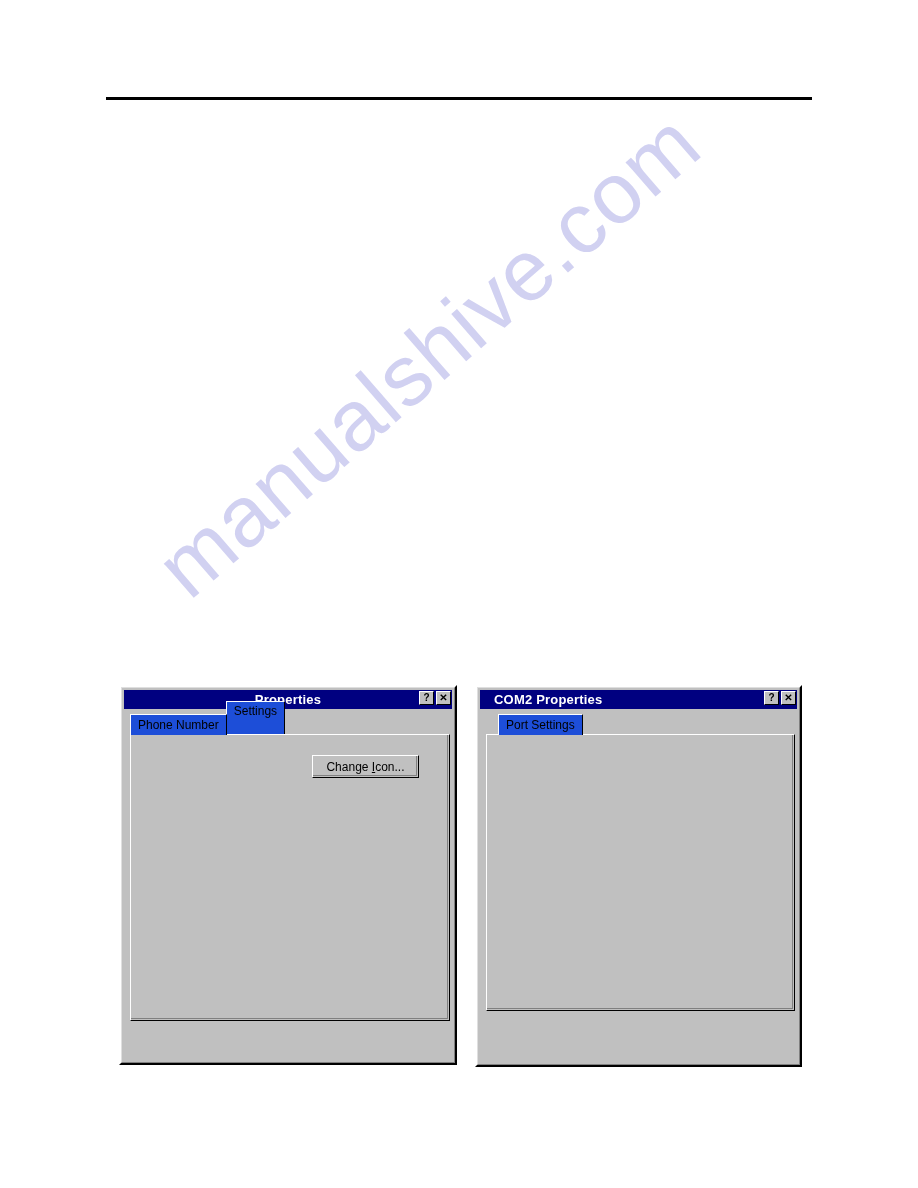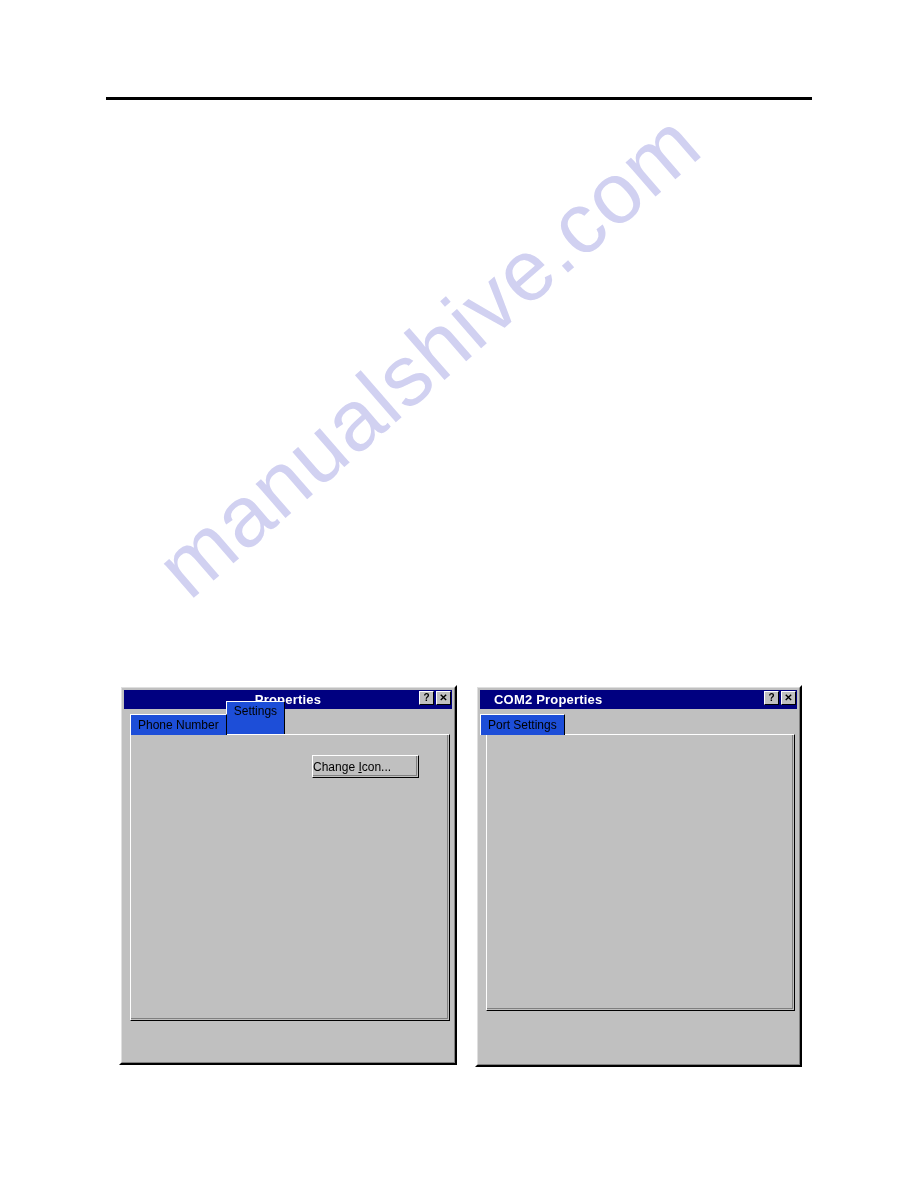--- a/index.html
+++ b/index.html
@@ -179,21 +179,21 @@
     background: #c0c0c0;
     border-top: 1px solid #ffffff;
     border-left: 1px solid #ffffff;
     border-right: 1px solid #000000;
     border-bottom: 1px solid #000000;
     box-sizing: border-box;
     font-size: 12px;
     color: #000000;
     display: flex;
     align-items: center;
-    justify-content: flex-start;
+    justify-content: center;
     cursor: default;
     white-space: nowrap;
   }
   .btn .btn-in {
     position: absolute;
     left: 0; top: 0; right: 1px; bottom: 1px;
     border-right: 1px solid #808080;
     border-bottom: 1px solid #808080;
     pointer-events: none;
   }
@@ -240,21 +240,21 @@
   <div class="dialog-inner-bevel"></div>
 
   <div class="titlebar left-title">
     <span class="titlebar-text">COM2 Properties</span>
     <div class="titlebar-buttons">
       <div class="tb-btn">?</div>
       <div class="tb-btn">✕</div>
     </div>
   </div>
 
-  <div class="tabstrip" style="left:3px; top:27px;justify-content:center;">
+  <div class="tabstrip" style="left:21px; top:27px;justify-content:center;">
     <div class="tab active">Port Settings</div>
   </div>
 
   <div class="tabpage" style="left:9px; top:47px; width:309px; height:277px;">
     <div class="tabpage-inner"></div>
   </div>
 
 </div>
 
 </body></html>

